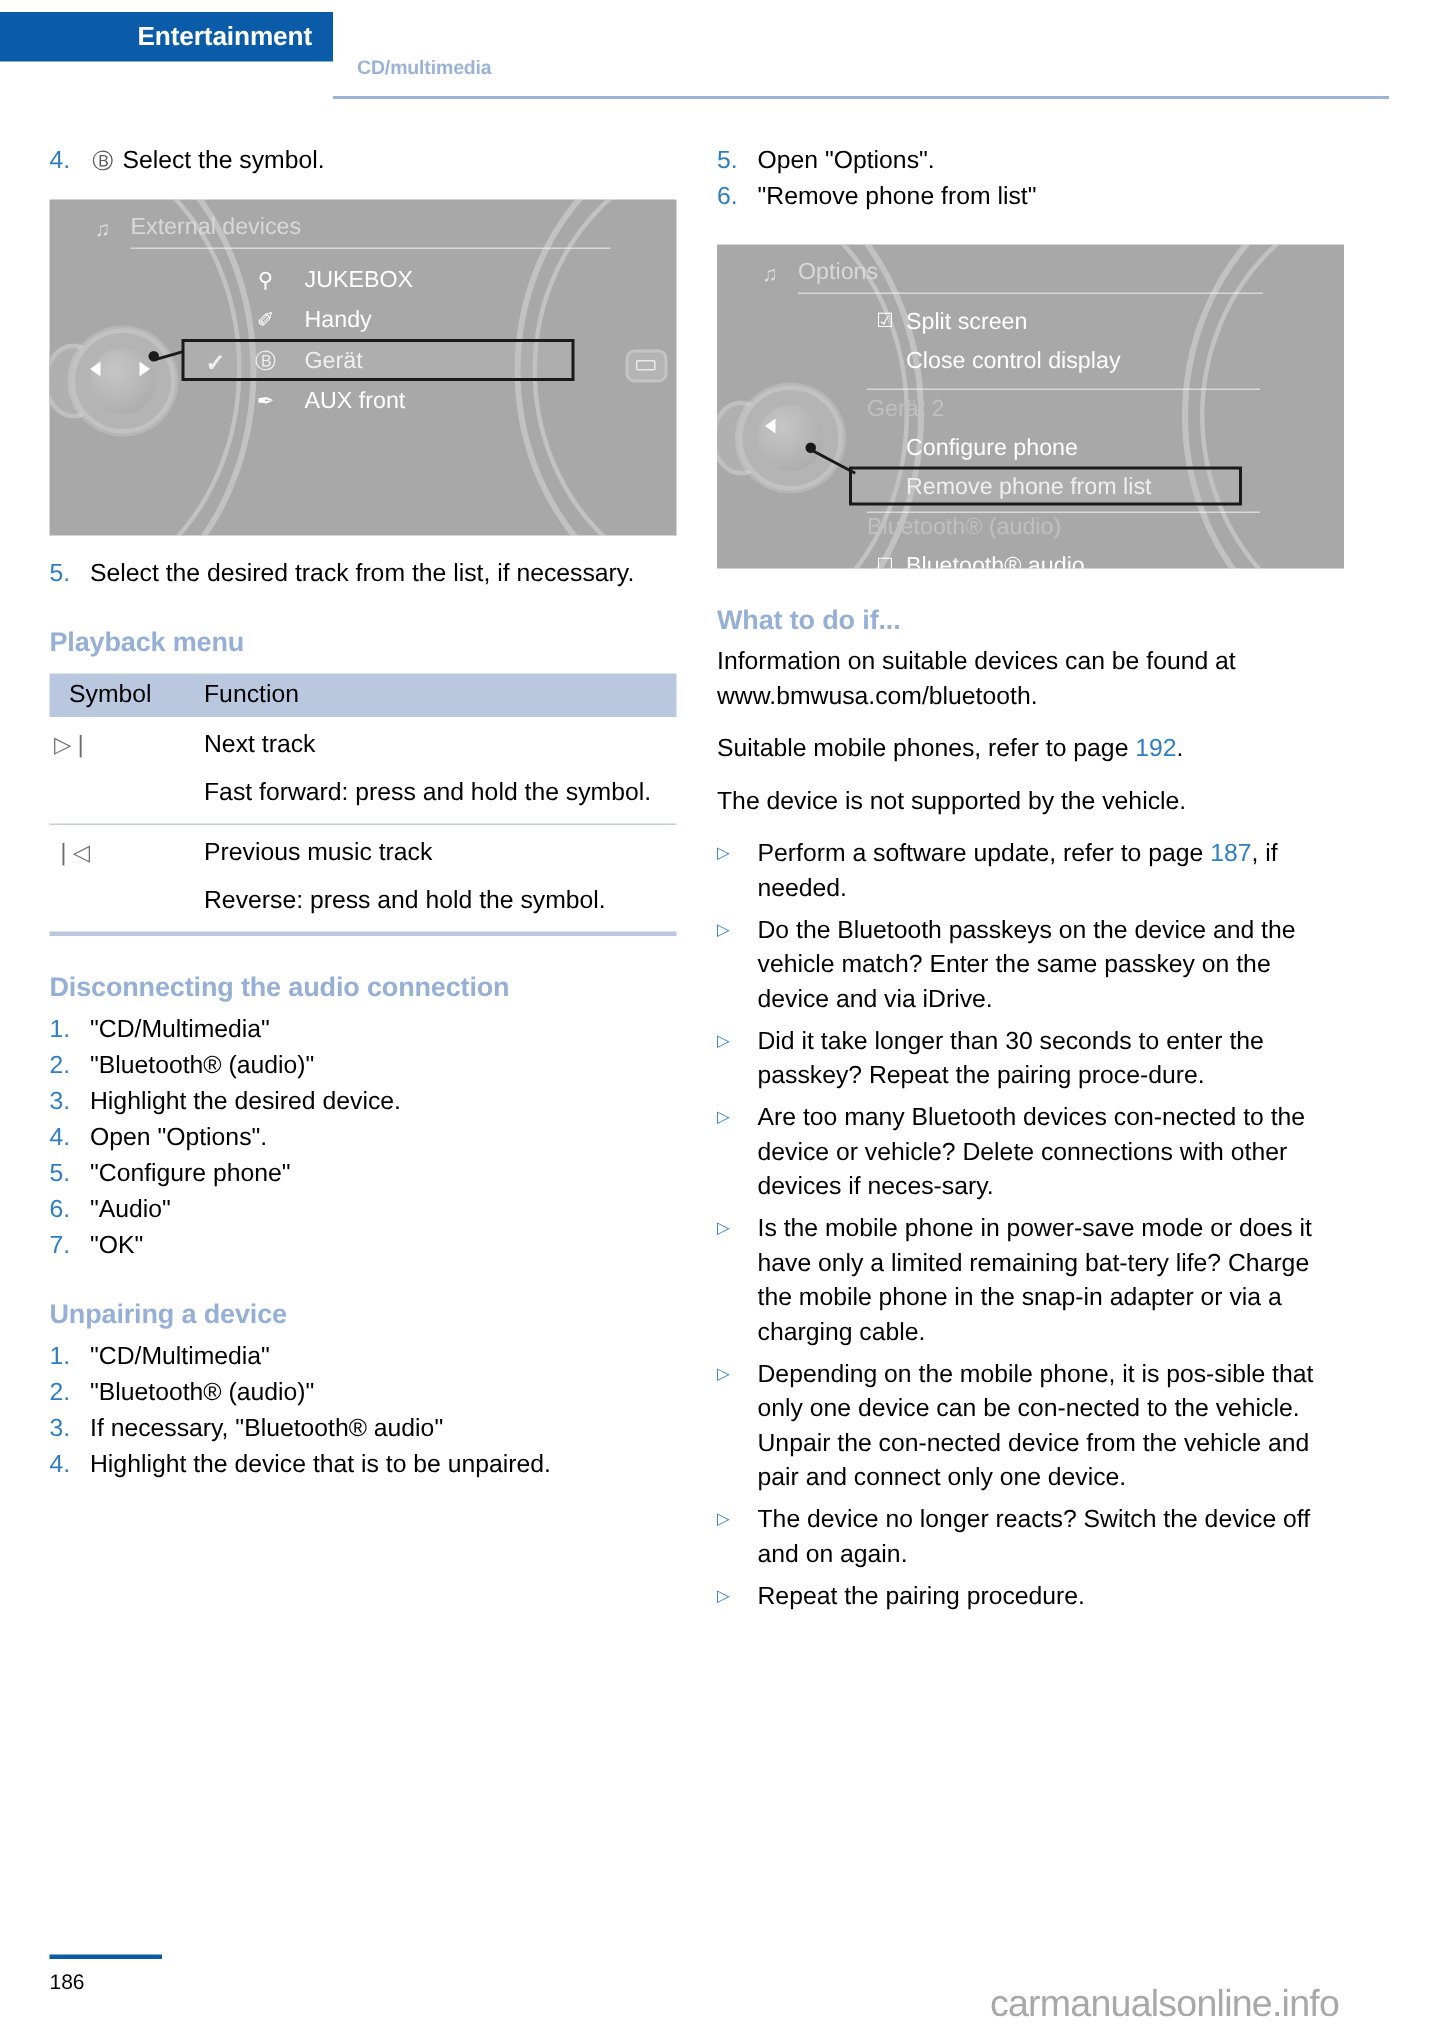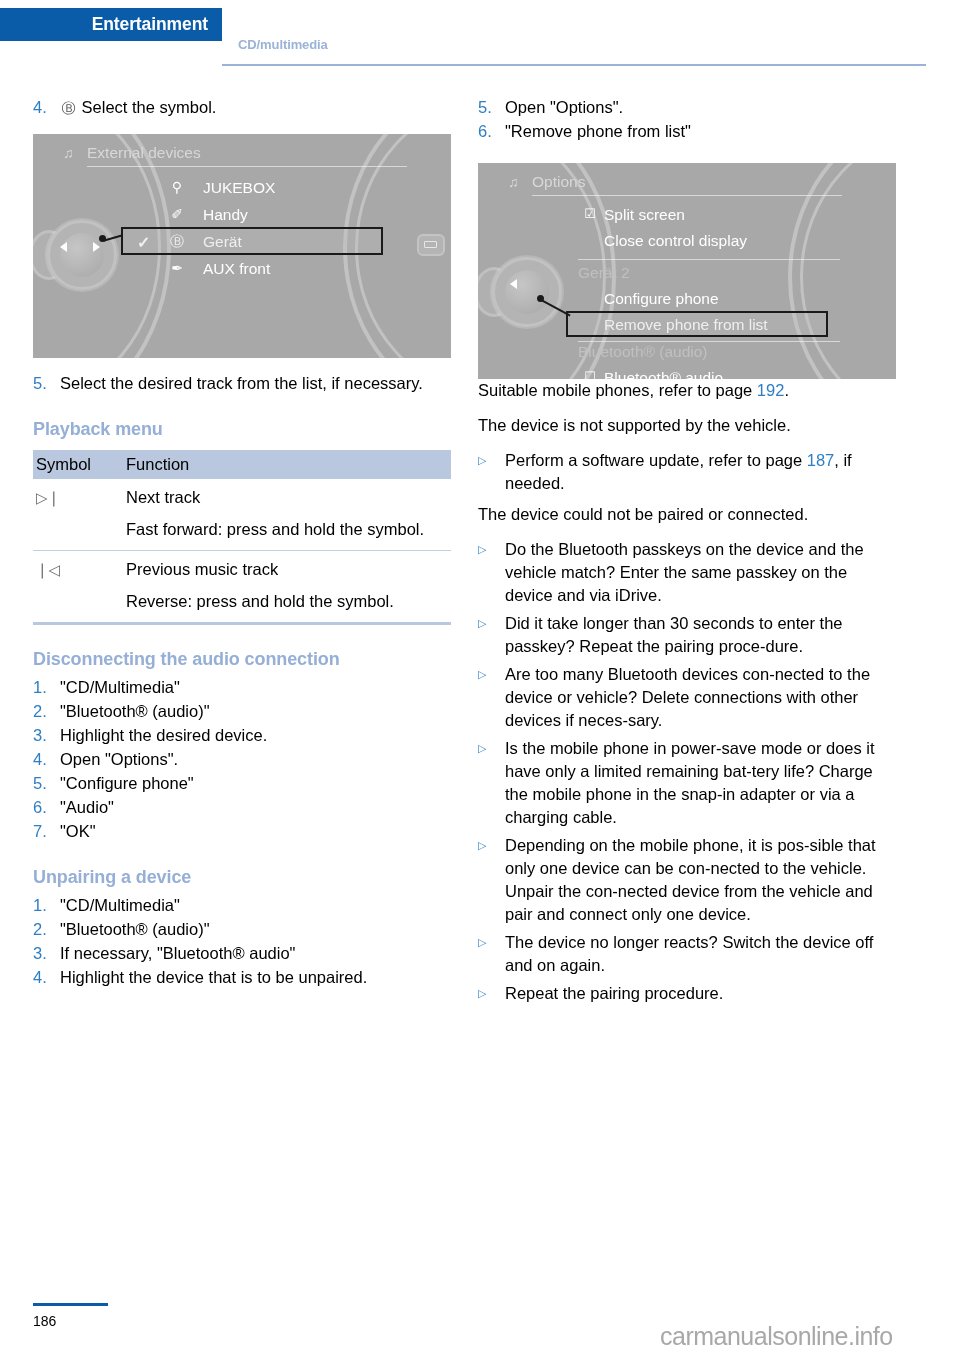--- a/index.html
+++ b/index.html
@@ -245,21 +245,21 @@
     margin-top: 10px;
     font-size: 16.5px;
   }
   .tbl th {
     background: #b9c8de;
     text-align: left;
     font-weight: normal;
     padding: 5px 0 5px 0;
     font-size: 16.5px;
   }
-  .tbl th.c1 { width: 90px; padding-left: 3px; }
+  .tbl th.c1 { width: 90px; padding-left: 13px; }
   .tbl td {
     vertical-align: top;
     padding: 7px 0 9px 0;
     line-height: 23px;
   }
   .tbl td.c1 { width: 90px; padding-left: 3px; color: #6d6d6d; font-size: 15px; }
   .tbl tr.rowline td { border-top: 1px solid #c2d0e2; }
   .tbl-end {
     width: 418px;
     height: 3px;
@@ -522,34 +522,35 @@
         <span class="ico" style="left:-26px; font-size:13px;">☐</span>
         <span>Bluetooth® audio</span>
       </div>
     </div>
 
     <div class="hl-box" style="left:88px; top:148px; width:262px; height:26px;"></div>
     <div class="leader" style="left:62px; top:144px; width:32px; transform:rotate(28deg);"></div>
     <div class="leader-dot" style="left:59px; top:132px;"></div>
   </div>
 
-
+  <div class="heading">What to do if...</div>
+
+  <div class="para">Information on suitable devices can be found at www.bmwusa.com/bluetooth.</div>
 
   <div class="para">
     <span>Suitable mobile phones, refer to page </span><span class="pageref">192</span><span>.</span>
   </div>
 
   <div class="para">The device is not supported by the vehicle.</div>
 
   <div class="bullet">
     <span class="bullet-mark">▷</span>
     <span class="bullet-body"><span>Perform a software update, refer to page </span><span class="pageref">187</span><span>, if needed.</span></span>
   </div>
 
-  <div class="para" style="margin-top:8px;">The device could not be paired or connected.</div>
 
   <div class="bullet">
     <span class="bullet-mark">▷</span>
     <span class="bullet-body">Do the Bluetooth passkeys on the device and the vehicle match? Enter the same passkey on the device and via iDrive.</span>
   </div>
   <div class="bullet">
     <span class="bullet-mark">▷</span>
     <span class="bullet-body">Did it take longer than 30 seconds to enter the passkey? Repeat the pairing proce-dure.</span>
   </div>
   <div class="bullet">

